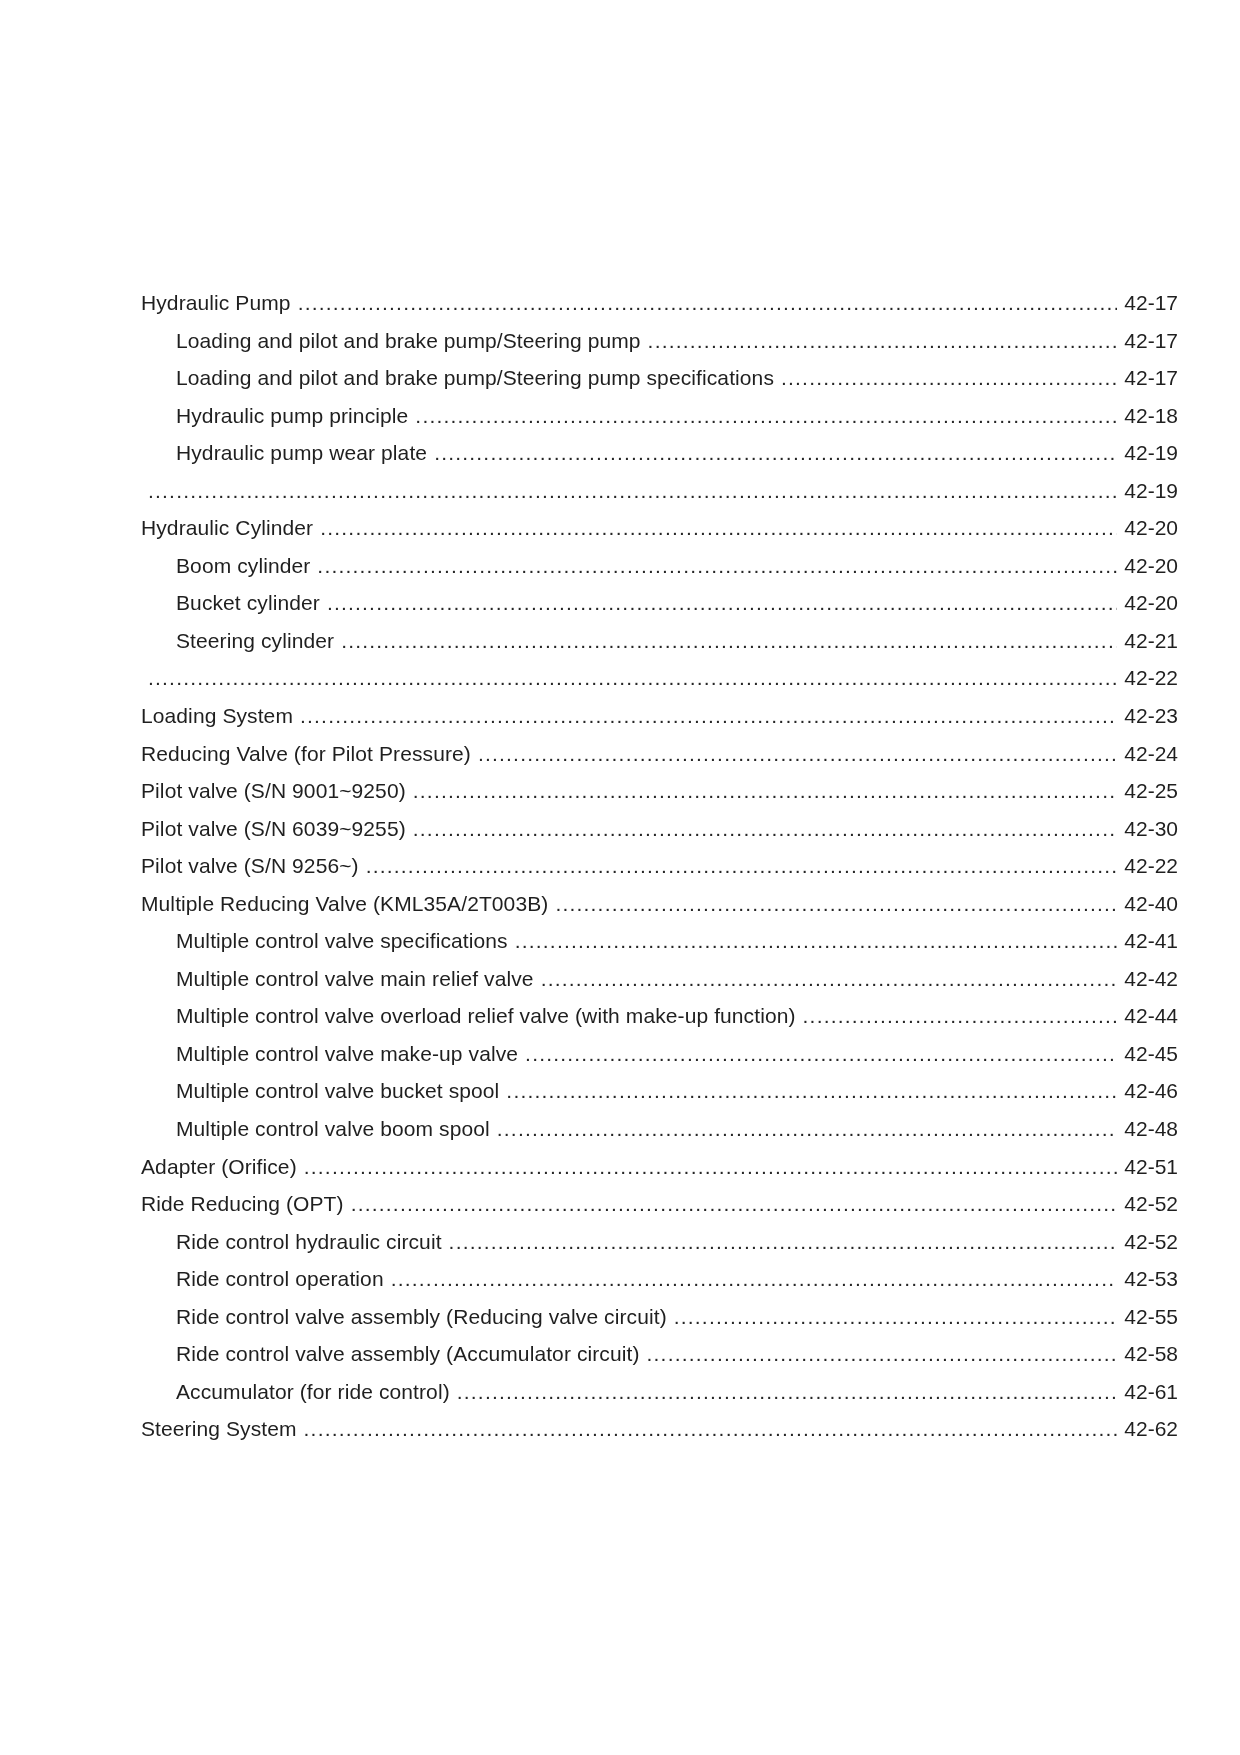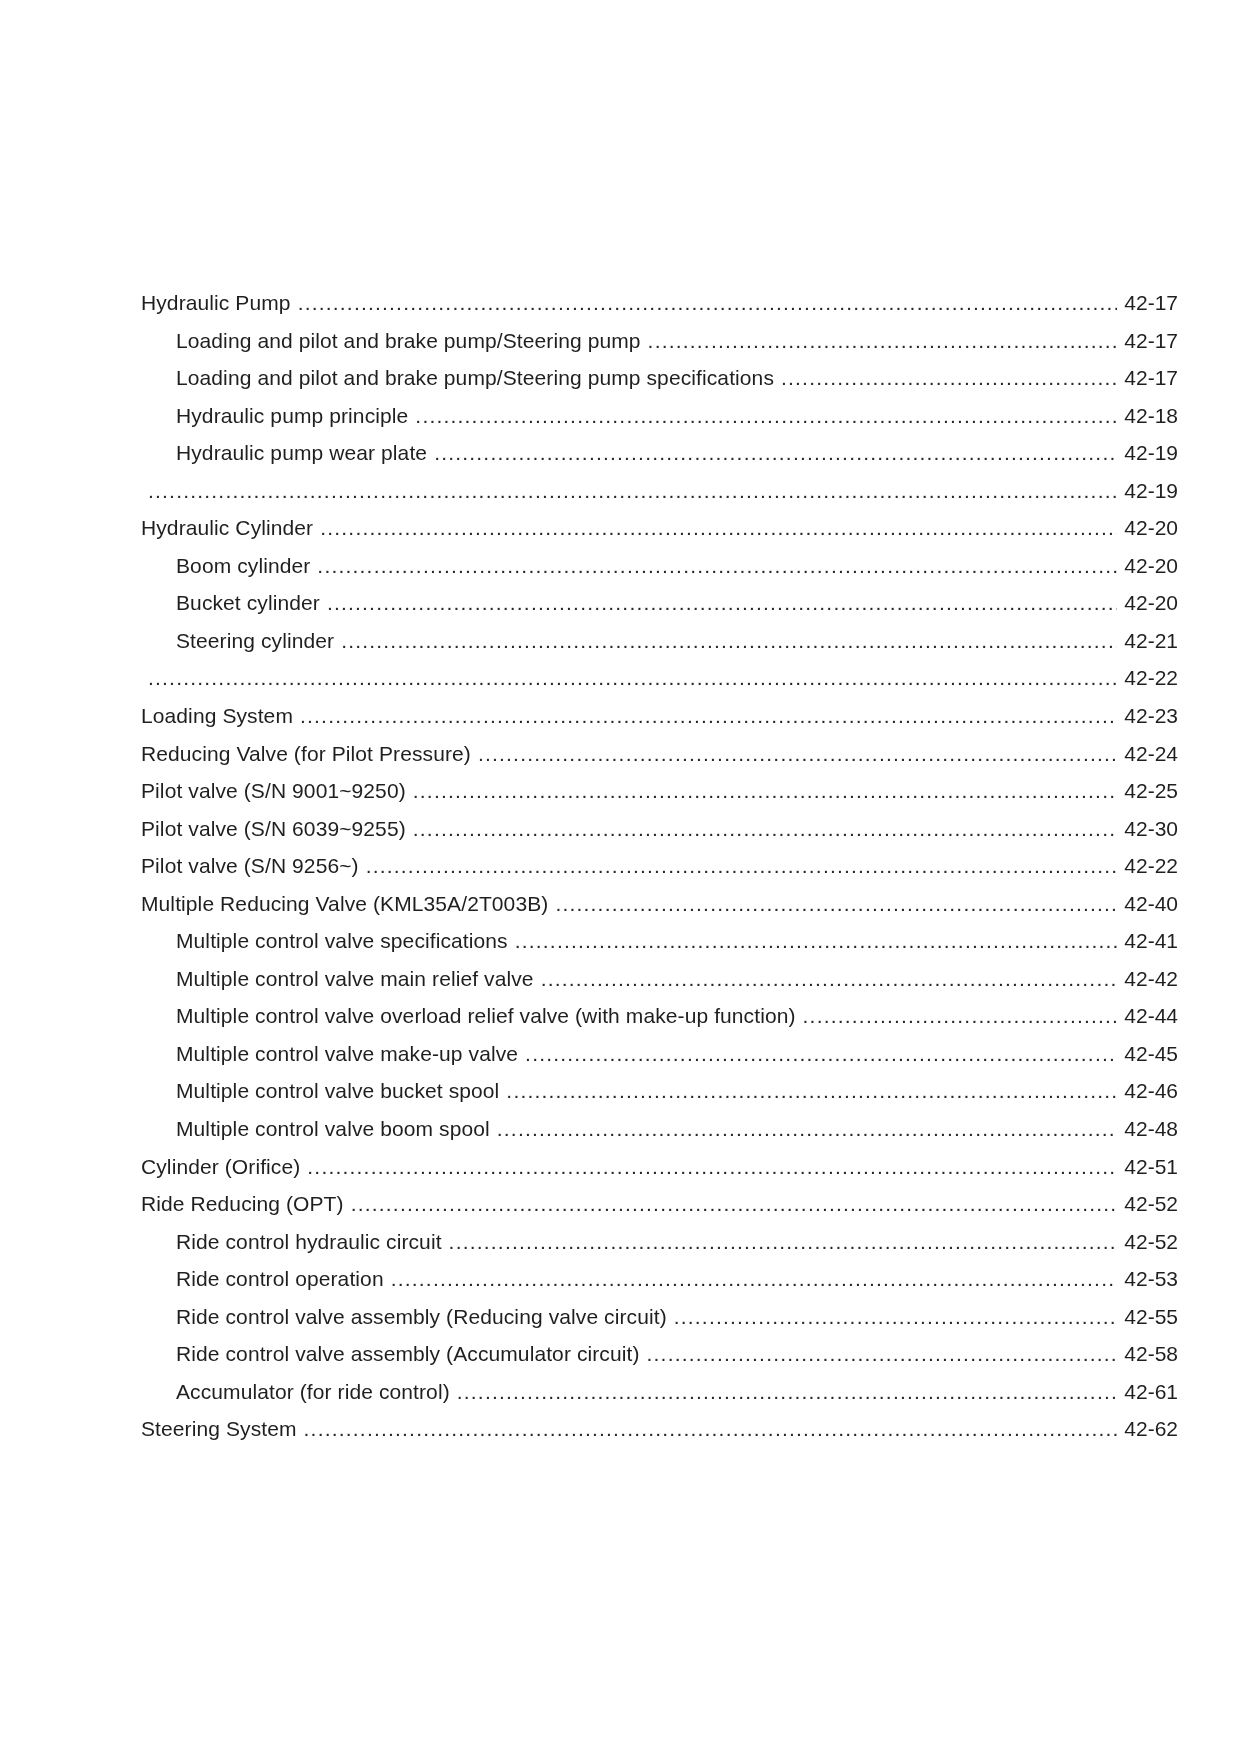--- a/index.html
+++ b/index.html
@@ -161,21 +161,21 @@
     <span class="toc-label">Multiple control valve bucket spool</span>
     <span class="leader" aria-hidden="true">............................................................................................................................................................................................................................................................................................................</span>
     <span class="toc-page">42-46</span>
   </div>
     <div class="toc-row level-1">
     <span class="toc-label">Multiple control valve boom spool</span>
     <span class="leader" aria-hidden="true">............................................................................................................................................................................................................................................................................................................</span>
     <span class="toc-page">42-48</span>
   </div>
     <div class="toc-row level-0">
-    <span class="toc-label">Cylinder (Orifice)</span>
+    <span class="toc-label">Adapter (Orifice)</span>
     <span class="leader" aria-hidden="true">............................................................................................................................................................................................................................................................................................................</span>
     <span class="toc-page">42-51</span>
   </div>
     <div class="toc-row level-0">
     <span class="toc-label">Ride Reducing (OPT)</span>
     <span class="leader" aria-hidden="true">............................................................................................................................................................................................................................................................................................................</span>
     <span class="toc-page">42-52</span>
   </div>
     <div class="toc-row level-1">
     <span class="toc-label">Ride control hydraulic circuit</span>

